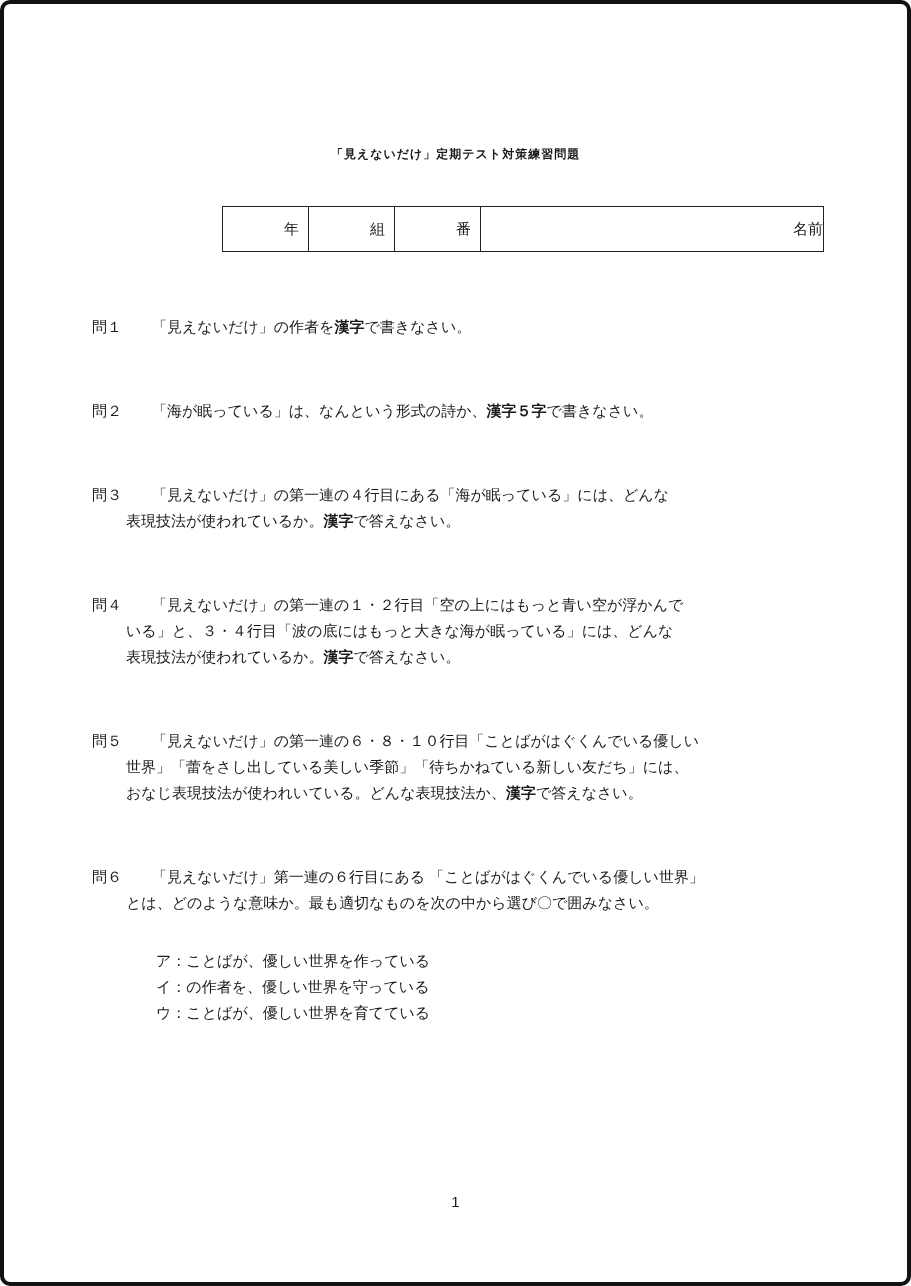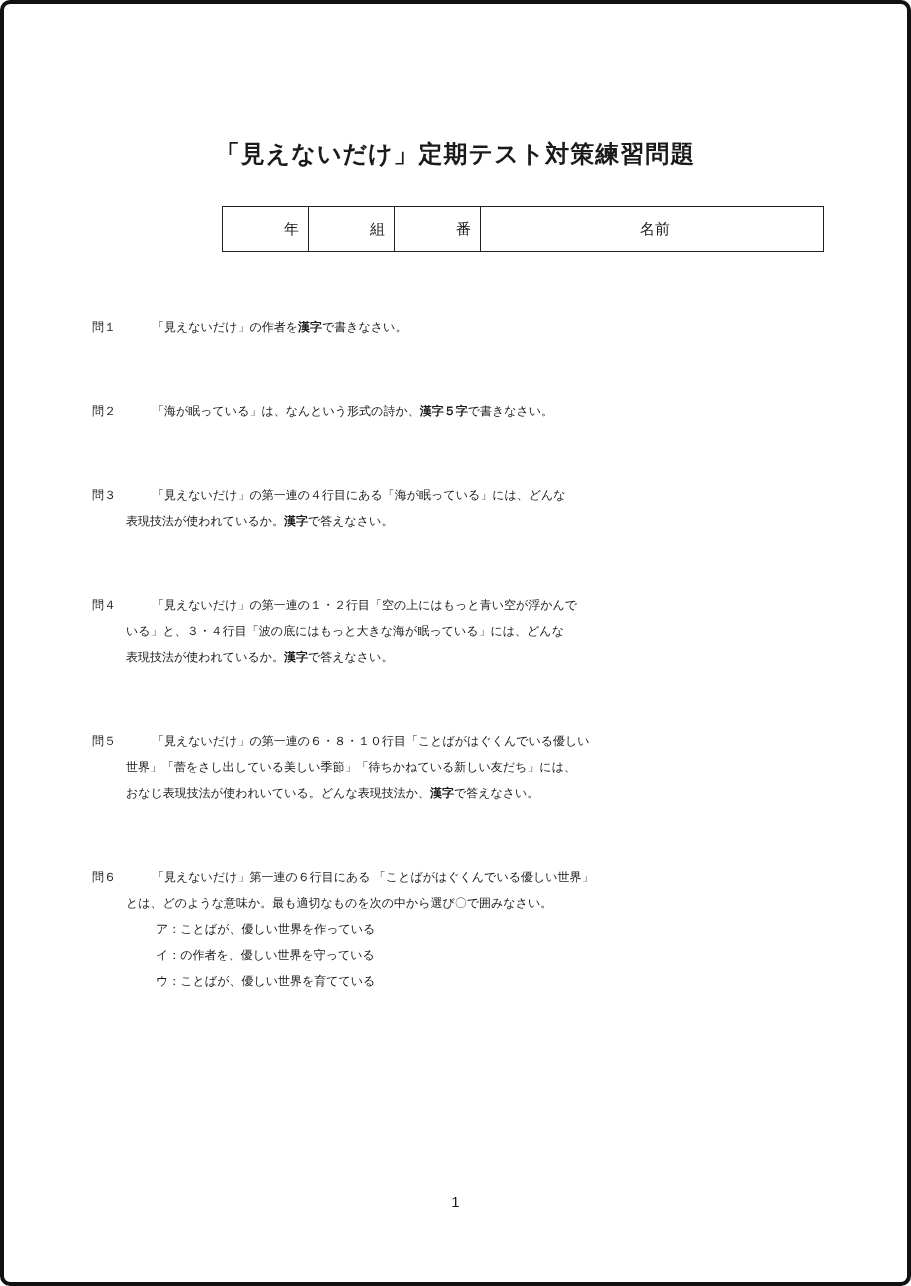--- a/index.html
+++ b/index.html
@@ -11,53 +11,53 @@
     border: 4px solid #111111;
     border-radius: 10px;
     font-family: "Liberation Sans", sans-serif;
     color: #1a1a1a;
     position: relative;
     overflow: hidden;
   }
   .doc-title {
     margin-top: 136px;
     text-align: center;
-    font-size: 24px;
+    font-size: 12px;
     font-weight: bold;
     letter-spacing: 1px;
     line-height: 28px;
   }
   .header-table {
     margin-top: 38px;
     margin-left: 218px;
     width: 602px;
     height: 46px;
     display: flex;
     border: 1px solid #222222;
   }
   .cell {
     border-right: 1px solid #222222;
     display: flex;
     align-items: center;
     font-size: 15px;
   }
   .cell.c-small { width: 86px; justify-content: flex-end; padding-right: 9px; }
-  .cell.c-name { flex: 1; justify-content: center; padding-left: 6px; border-right: none; }
+  .cell.c-name { flex: 1; justify-content: flex-end; padding-left: 6px; border-right: none; }
   .questions {
     margin-top: 62px;
     margin-left: 88px;
     margin-right: 36px;
-    font-size: 12px;
+    font-size: 15px;
     line-height: 26px;
   }
   .question { position: relative; margin-bottom: 58px; }
   .q-number { position: absolute; left: 0; top: 0; }
   .q-line.first { padding-left: 60px; }
   .q-line.cont  { padding-left: 34px; }
-  .choices { padding-left: 64px; }
+  .choices { margin-top: 32px; padding-left: 64px; }
   .choice-line { line-height: 26px; }
   .bold { font-weight: bold; text-align: right; }
   .page-number {
     position: absolute;
     bottom: 72px;
     left: 0;
     right: 0;
     text-align: center;
     font-size: 15px;
   }

